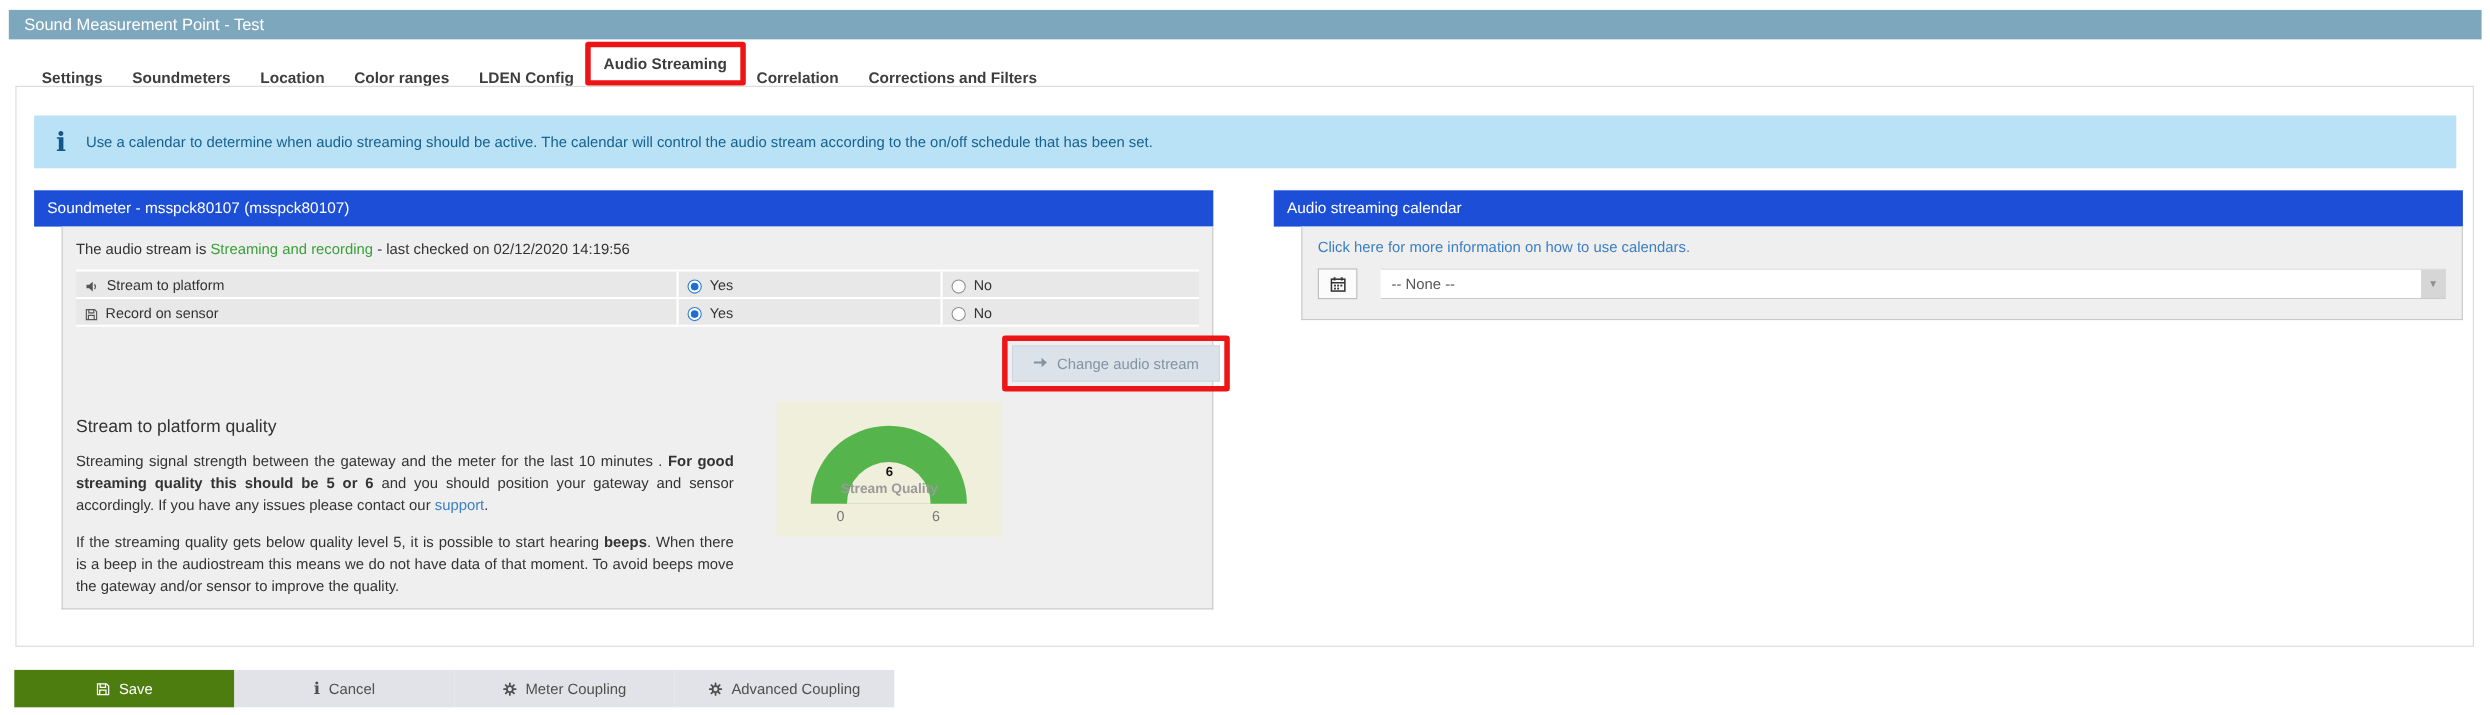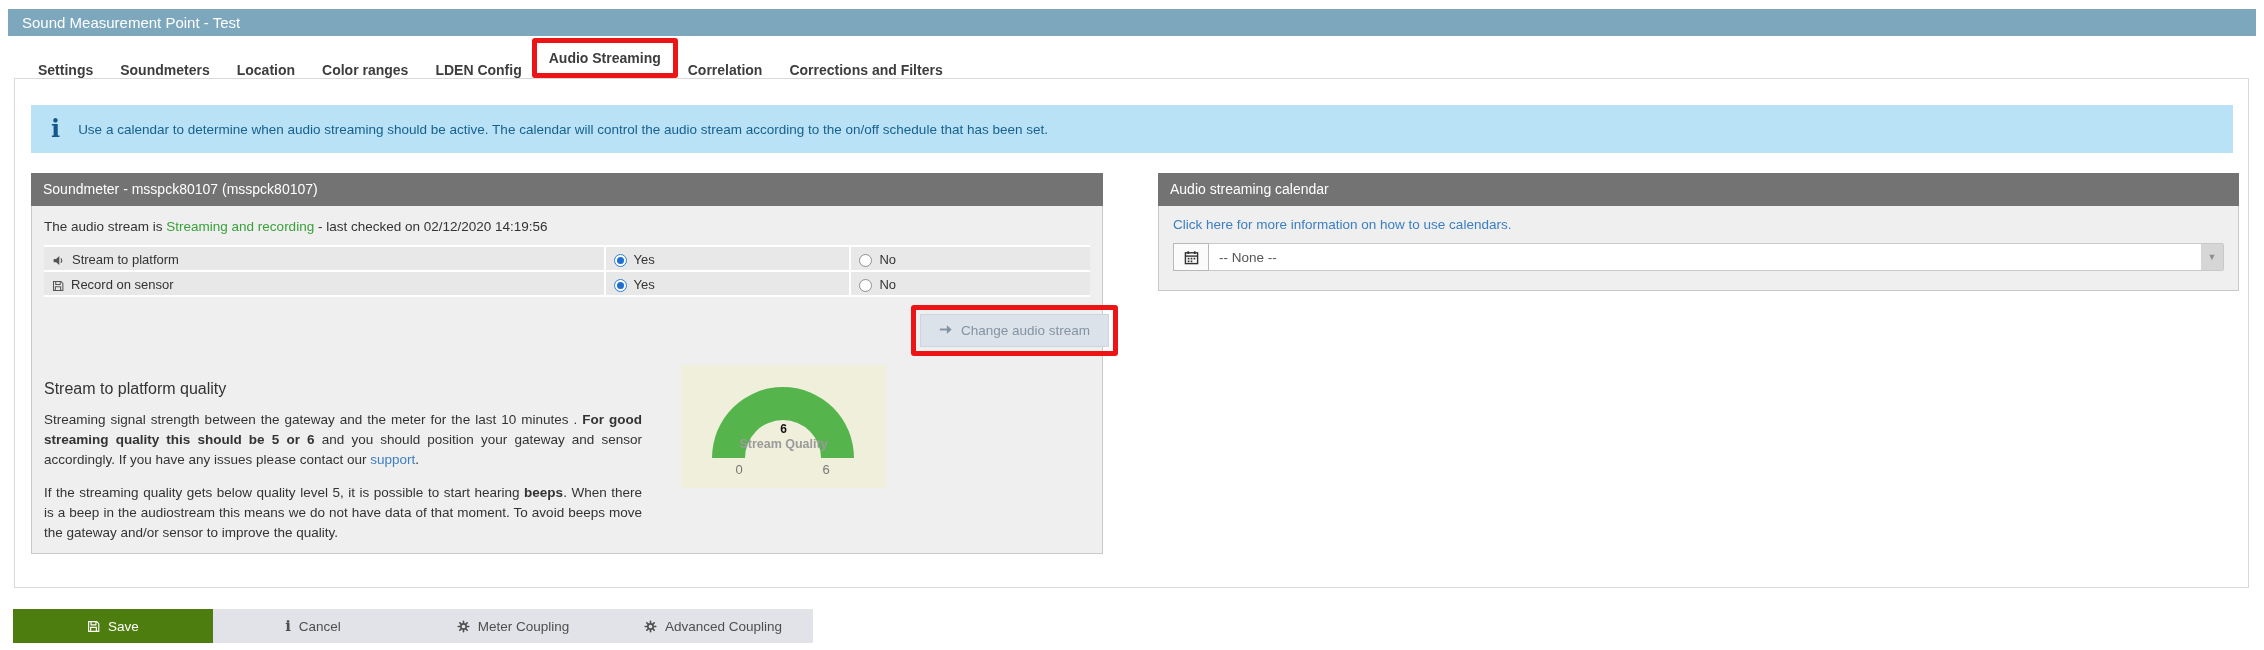--- a/index.html
+++ b/index.html
@@ -37,26 +37,27 @@
     display:flex;align-items:center;padding:0 20px;gap:18px;
   }
   .info-i{
     font-family:"DejaVu Serif",serif;font-weight:bold;font-size:24px;
     color:#14578a;line-height:1;
   }
   .infobar .txt{font-size:13.5px;color:#17618f;}
   
   .panel{position:absolute;top:94px;}
   .panel-head{
-    height:33px;background:#737373;color:#fff;font-size:14px;
+    height:33px;background:#1d4ed8;color:#fff;font-size:14px;
     line-height:33px;padding:0 12px;
   }
   .panel-body{
     background:#efefef;border:1px solid #c9c9c9;border-top:none;
     box-sizing:border-box;
+    margin-left:25px;
   }
   .left-panel{left:16px;width:1072px;}
   .left-panel .panel-body{height:348px;position:relative;}
   .status{padding:13px 12px 11px;font-size:13.5px;}
   .green{color:#3aa03a;}
   
   .stable{margin:0 12px;border-top:2px solid #fff;}
   .srow{display:flex;border-bottom:2px solid #fff;}
   .scell{
     background:#e8e8e8;padding:3px 8px;font-size:13px;height:23px;
@@ -109,21 +110,21 @@
     font-size:12.5px;font-weight:bold;color:#9a9a9a;}
   .g0,.g6{position:absolute;top:97px;width:18px;text-align:center;
     font-size:13px;color:#777;}
   .g0{left:49px;}
   .g6{left:136px;}
   
   .right-panel{left:1143px;width:1081px;}
   .right-panel .panel-body{height:85px;padding:8px 14px;}
   .cal-link{font-size:13.5px;color:#3b7ec2;display:inline-block;margin-top:3px;
     text-decoration:none;cursor:pointer;}
-  .cal-group{display:flex;margin-top:10px;height:28px;}
+  .cal-group{display:flex;margin-top:10px;height:28px;gap:21px;}
   .cal-btn{
     width:36px;border:1px solid #b9b9b9;background:#fbfbfb;
     display:flex;align-items:center;justify-content:center;
     box-sizing:border-box;cursor:pointer;
   }
   .cal-select{
     flex:1;border:1px solid #c9c9c9;border-left:none;background:#fff;
     display:flex;align-items:center;box-sizing:border-box;
     border-radius:0 2px 2px 0;cursor:pointer;
   }

